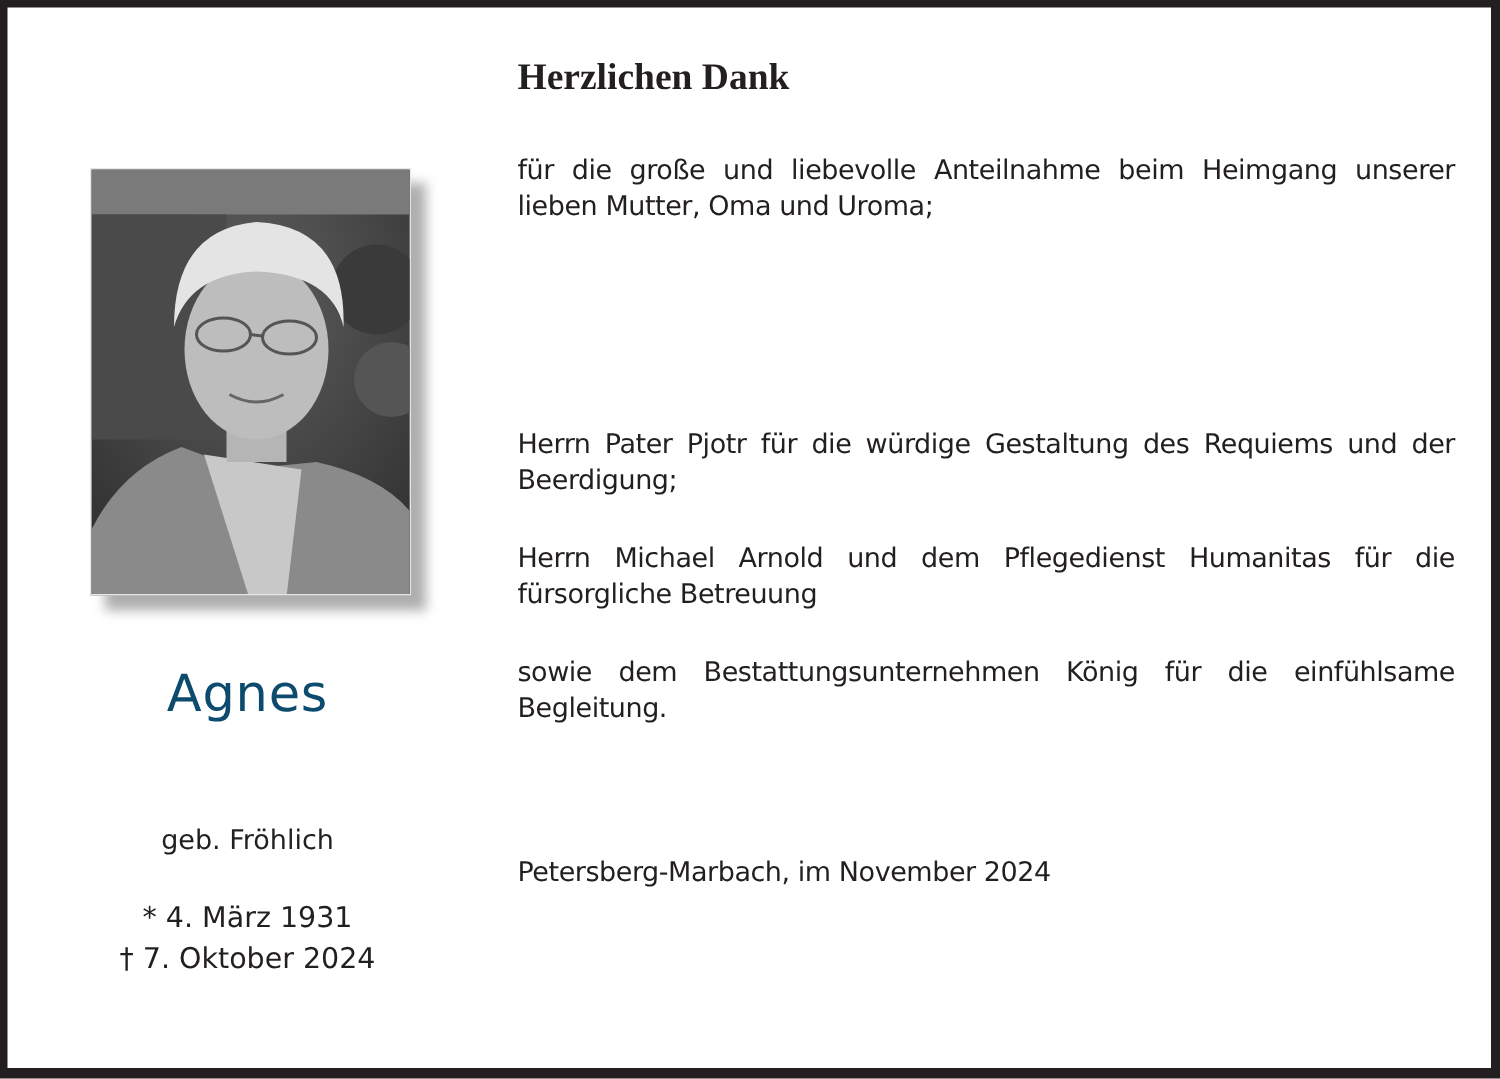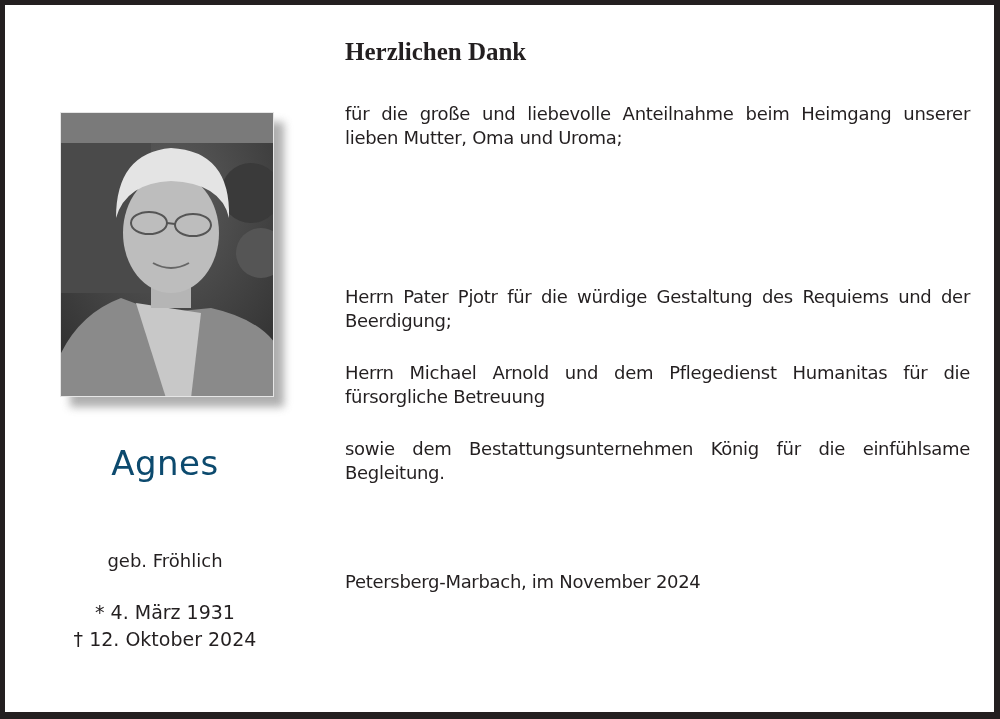--- a/index.html
+++ b/index.html
@@ -109,21 +109,21 @@
         <line x1="106" y1="110" x2="114" y2="111" stroke="#555" stroke-width="2"></line>
 
         <path d="M92 150 Q110 160 128 150" fill="none" stroke="#666" stroke-width="2"></path>
       </svg>
     </div>
   </div>
 
   <div class="name first">Agnes</div>
   <div class="nee">geb. Fröhlich</div>
   <div class="dates birth">* 4. März 1931</div>
-  <div class="dates death">† 12. Oktober 2024</div>
+  <div class="dates death">† 7. Oktober 2024</div>
 
   <div class="heading">Herzlichen Dank</div>
 
   <div class="para p1">für die große und liebevolle Anteilnahme beim Heimgang unserer lieben Mutter, Oma und Uroma;</div>
   <div class="para p4">Herrn Michael Arnold und dem Pflegedienst Humanitas für die fürsorgliche Betreuung</div>
   <div class="para p3">Herrn Pater Pjotr für die würdige Gestaltung des Requiems und der Beerdigung;</div>
   <div class="para p5">sowie dem Bestattungsunternehmen König für die einfühlsame Begleitung.</div>
 
 
   <div class="place-date">Petersberg-Marbach, im November 2024</div>

